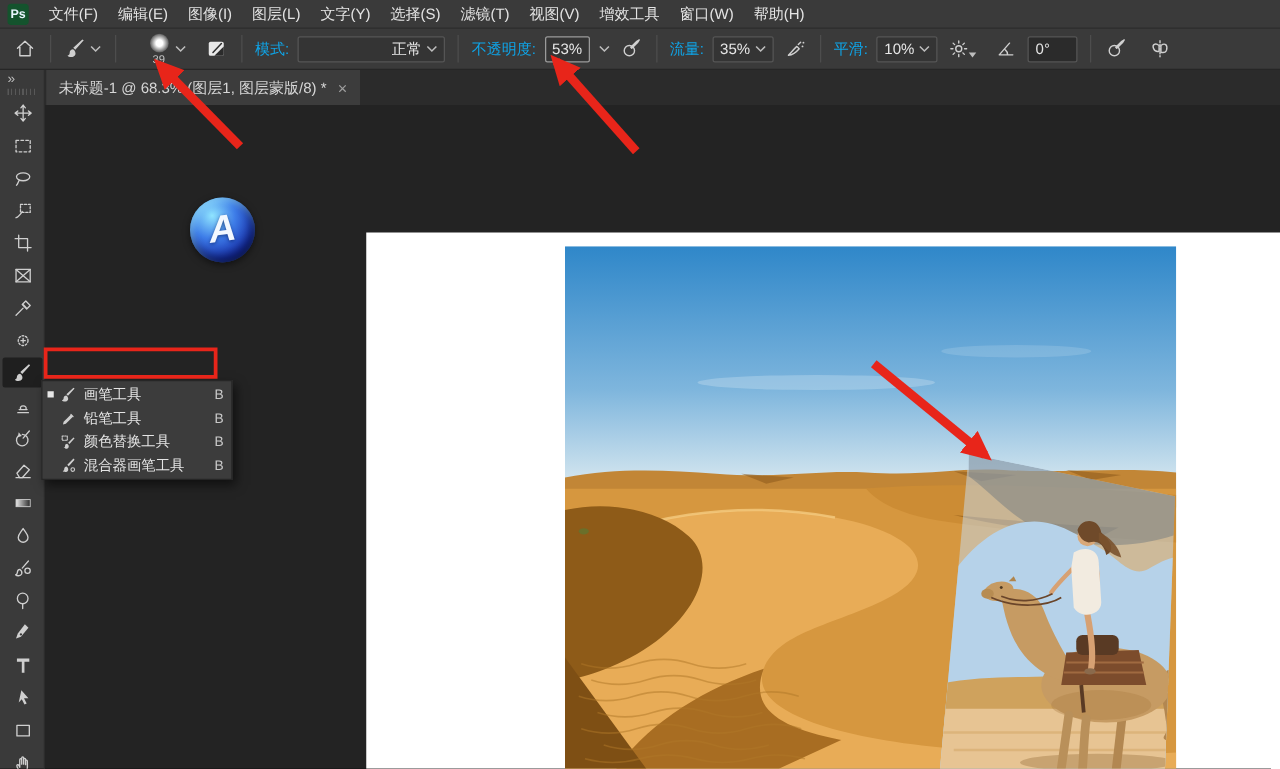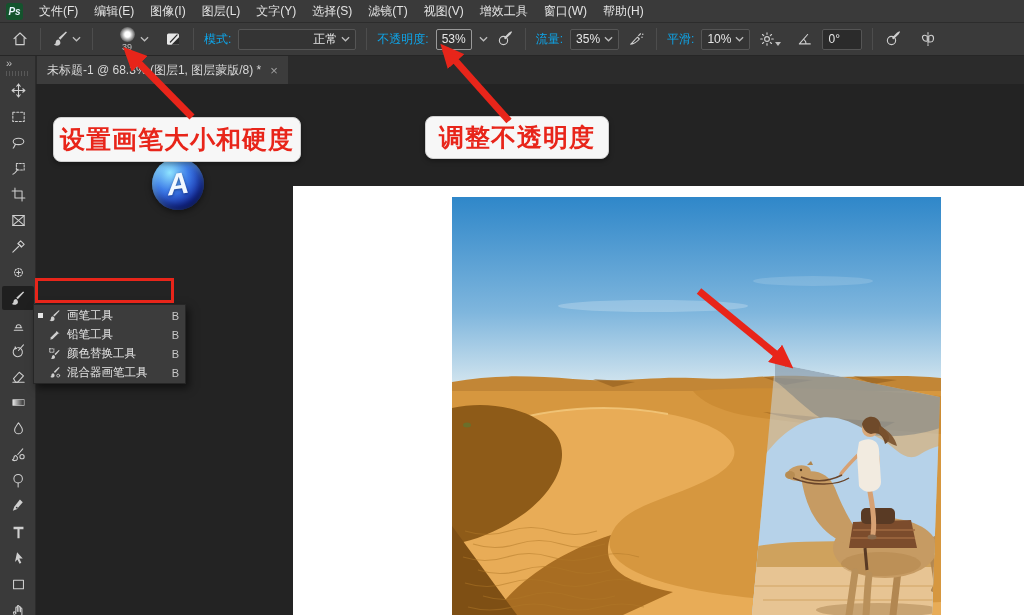--- a/index.html
+++ b/index.html
@@ -2,21 +2,21 @@
 <html><head>
 <meta charset="utf-8">
 <style>
   html,body{margin:0;padding:0;background:#111;}
   #app{position:relative;width:1024px;height:615px;overflow:hidden;
        font-family:"Liberation Sans",sans-serif;color:#d8d8d8;font-size:12px;
        -webkit-font-smoothing:antialiased;}
   .abs{position:absolute;}
   
   .menubar{left:0;top:0;width:1024px;height:23px;background:#3a3a3a;display:flex;align-items:center;gap:0;border-bottom:1px solid #2c2c2c;box-sizing:border-box;}
-  .ps-logo{width:17px;height:17px;margin:0 8px 0 6px;border-radius:3px;background:#14532d;color:#eaf6ff;font-size:10px;font-weight:bold;display:flex;align-items:center;justify-content:center;font-style:italic;}
+  .ps-logo{width:17px;height:17px;margin:0 8px 0 6px;border-radius:3px;background:#14532d;color:#eaf6ff;font-size:10px;font-weight:bold;display:flex;align-items:center;justify-content:center;}
   .menu-item{padding:0 8px;color:#e3e3e3;white-space:nowrap;cursor:default;}
   .optionsbar{left:0;top:23px;width:1024px;height:33px;background:#3a3a3a;border-bottom:1px solid #262626;box-sizing:border-box;display:flex;align-items:center;gap:7px;padding-left:10px;}
   .sep{width:1px;height:22px;background:#4d4d4d;margin:0 3px;flex:0 0 auto;}
   .opt-label{color:#0ea5e9;white-space:nowrap;}
   .opt-box{height:21px;display:flex;align-items:center;gap:4px;background:#343434;border:1px solid #555;border-radius:2px;padding:0 5px;box-sizing:border-box;white-space:nowrap;color:#e6e6e6;}
   .opt-box.hl{border-color:#9a9a9a;}
   .opt-box.dark{background:#2b2b2b;}
   .wide{width:118px;justify-content:flex-end;}
   .chev{width:9px;height:6px;flex:0 0 auto;}
   .chev path{stroke:#bdbdbd;fill:none;stroke-width:1.4;}
@@ -447,26 +447,20 @@
       <span class="fkey">B</span>
     </div>
   </div>
 
   <div class="abs red-rect" style="left:35px;top:278px;width:139px;height:25px;"></div>
 
   <div class="abs logo-a">
       <span>A</span>
     </div>
 
-  <div class="abs ann" style="left:53px;top:117px;width:246px;height:43px;">
-    <span>设置画笔大小和硬度</span>
-  </div>
-  <div class="abs ann" style="left:425px;top:116px;width:182px;height:41px;">
-    <span>调整不透明度</span>
-  </div>
 
   <svg class="abs arrows" width="1024" height="615" viewBox="0 0 1024 615">
     <defs>
       <marker id="ah" markerWidth="3.4" markerHeight="3.2" refX="2.4" refY="1.6" orient="auto">
         <path d="M0 0L3.4 1.6L0 3.2z" fill="#e8251a"></path>
       </marker>
     </defs>
     <line x1="192" y1="117" x2="128" y2="52" stroke="#e8251a" stroke-width="7" marker-end="url(#ah)"></line>
     <line x1="509" y1="121" x2="445" y2="49" stroke="#e8251a" stroke-width="7" marker-end="url(#ah)"></line>
     <line x1="699" y1="291" x2="788" y2="364" stroke="#e8251a" stroke-width="7" marker-end="url(#ah)"></line>

